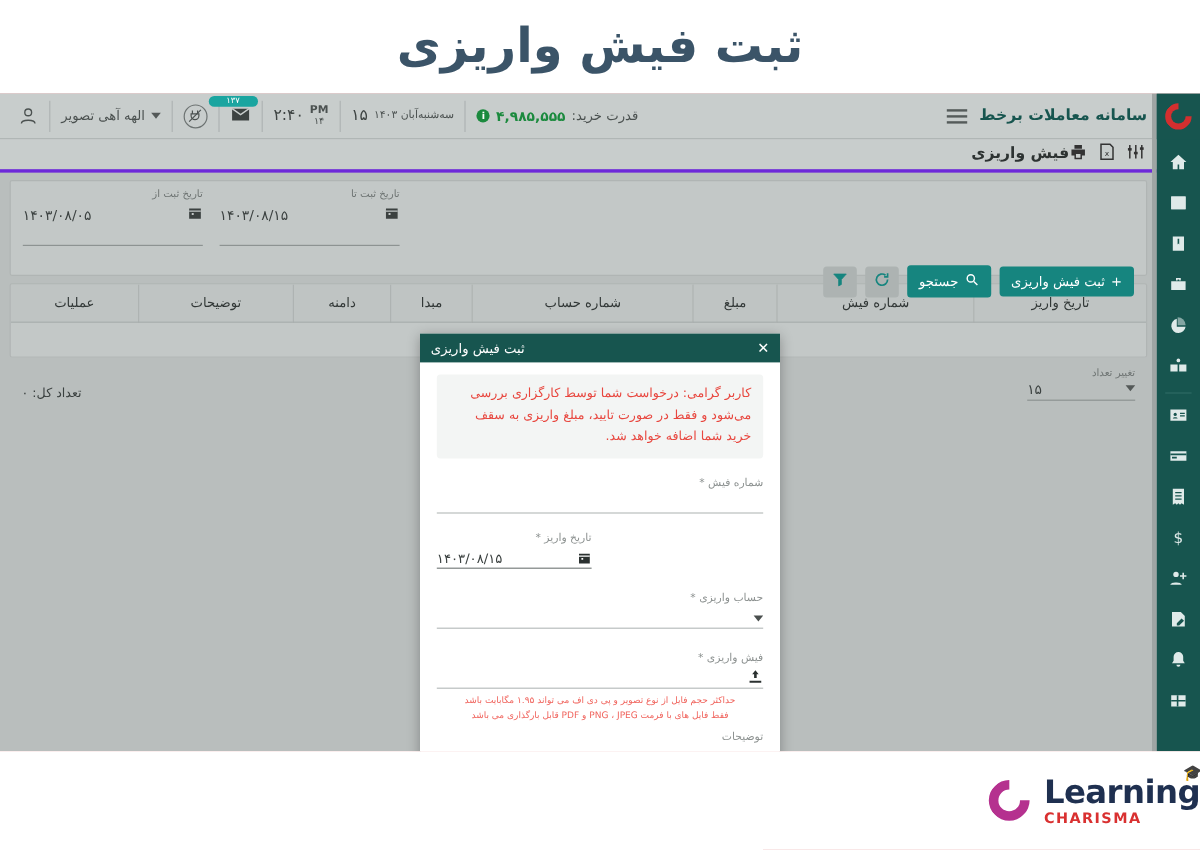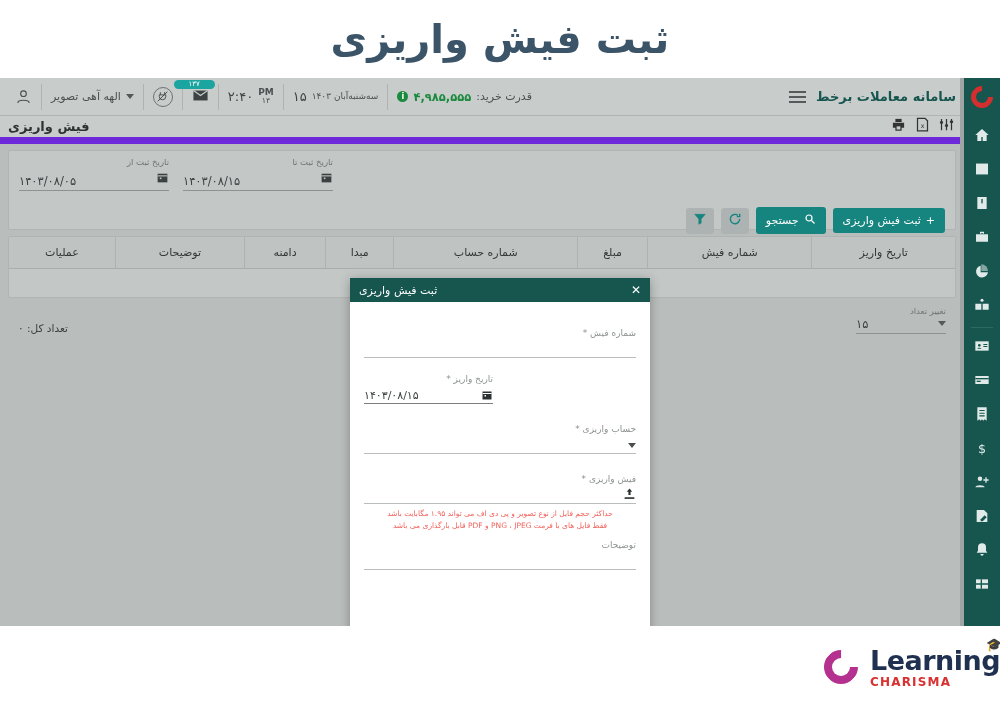--- a/index.html
+++ b/index.html
@@ -95,42 +95,42 @@
   .circle-ico {
     width:20px;height:20px;border-radius:50%;border:1.5px solid #6d7372;
     display:flex;align-items:center;justify-content:center;
   }
   .user-ico svg { width:17px; height:17px; fill:none; stroke:#4b5150; stroke-width:1.6; }
 
   
   .tool-strip {
     position:absolute; top:38px; right:36px; left:0; height:28px;
     background:#c8cdcc; display:flex; align-items:center;
-    justify-content: space-between; padding: 0 10px 0 8px;
-    border-bottom: 7px solid #6d28d9;
+    padding: 0 10px 0 8px;
+    border-bottom: 3px solid #6d28d9;
   }
   .page-title { font-size:13px; color:#2d3332; font-weight:bold; }
   .tool-icons { display:flex; align-items:center; gap:9px; }
   .tool-icons svg { width:15px; height:15px; fill:#333; }
 
   
   .content {
     position:absolute; top:66px; right:36px; left:0; bottom:0;
     background:#b9bebd; padding: 6px 8px;
   }
   .filter-card {
     background:#c3c8c7; border:1px solid #b0b5b4; border-radius:2px;
     padding: 6px 10px 10px 10px; position:relative; height: 80px;
   }
   .filter-row { display:flex; align-items:flex-end; justify-content:space-between; gap:14px; }
   .date-field { width:150px; }
   .date-label { font-size:8.5px; color:#6e7473; margin-bottom:2px; text-align:right;}
   .date-input {
-    display:flex; align-items:flex-end; justify-content:space-between;
-    border-bottom:1px solid #8d9392; padding-bottom:2px;
+    display:flex; align-items:center; justify-content:space-between;
+    border-bottom:1px solid #8d9392; padding-bottom:16px;
   }
   .date-val { font-size:11.5px; color:#3b4140; letter-spacing:0.3px; }
   .cal-ico svg { width:13px; height:13px; fill:#3b4140; }
 
   .btn-row { display:flex; align-items:center; gap:7px; }
   .btn {
     background:#16857f; color:#fff; border:none; border-radius:3px;
     font-size:11px; padding:6px 10px; display:flex; align-items:center; gap:5px;
     cursor:pointer; font-family: inherit;
   }
@@ -487,20 +487,21 @@
         <div class="total-count">تعداد کل: ۰</div>
       </div>
     </div>
 
     <div class="modal">
       <div class="modal-head">
         <span class="modal-close">✕</span>
         <span>ثبت فیش واریزی</span>
       </div>
       <div class="modal-body">
+        <div class="notice">کاربر گرامی: درخواست شما توسط کارگزاری بررسی می‌شود و فقط در صورت تایید، مبلغ واریزی به سقف خرید شما اضافه خواهد شد.</div>
 
         <div class="frow">
           <div class="f">
             <div class="f-label">شماره فیش *</div>
             <div class="f-line">
               <span class="f-val"></span>
             </div>
           </div>
         </div>
 

